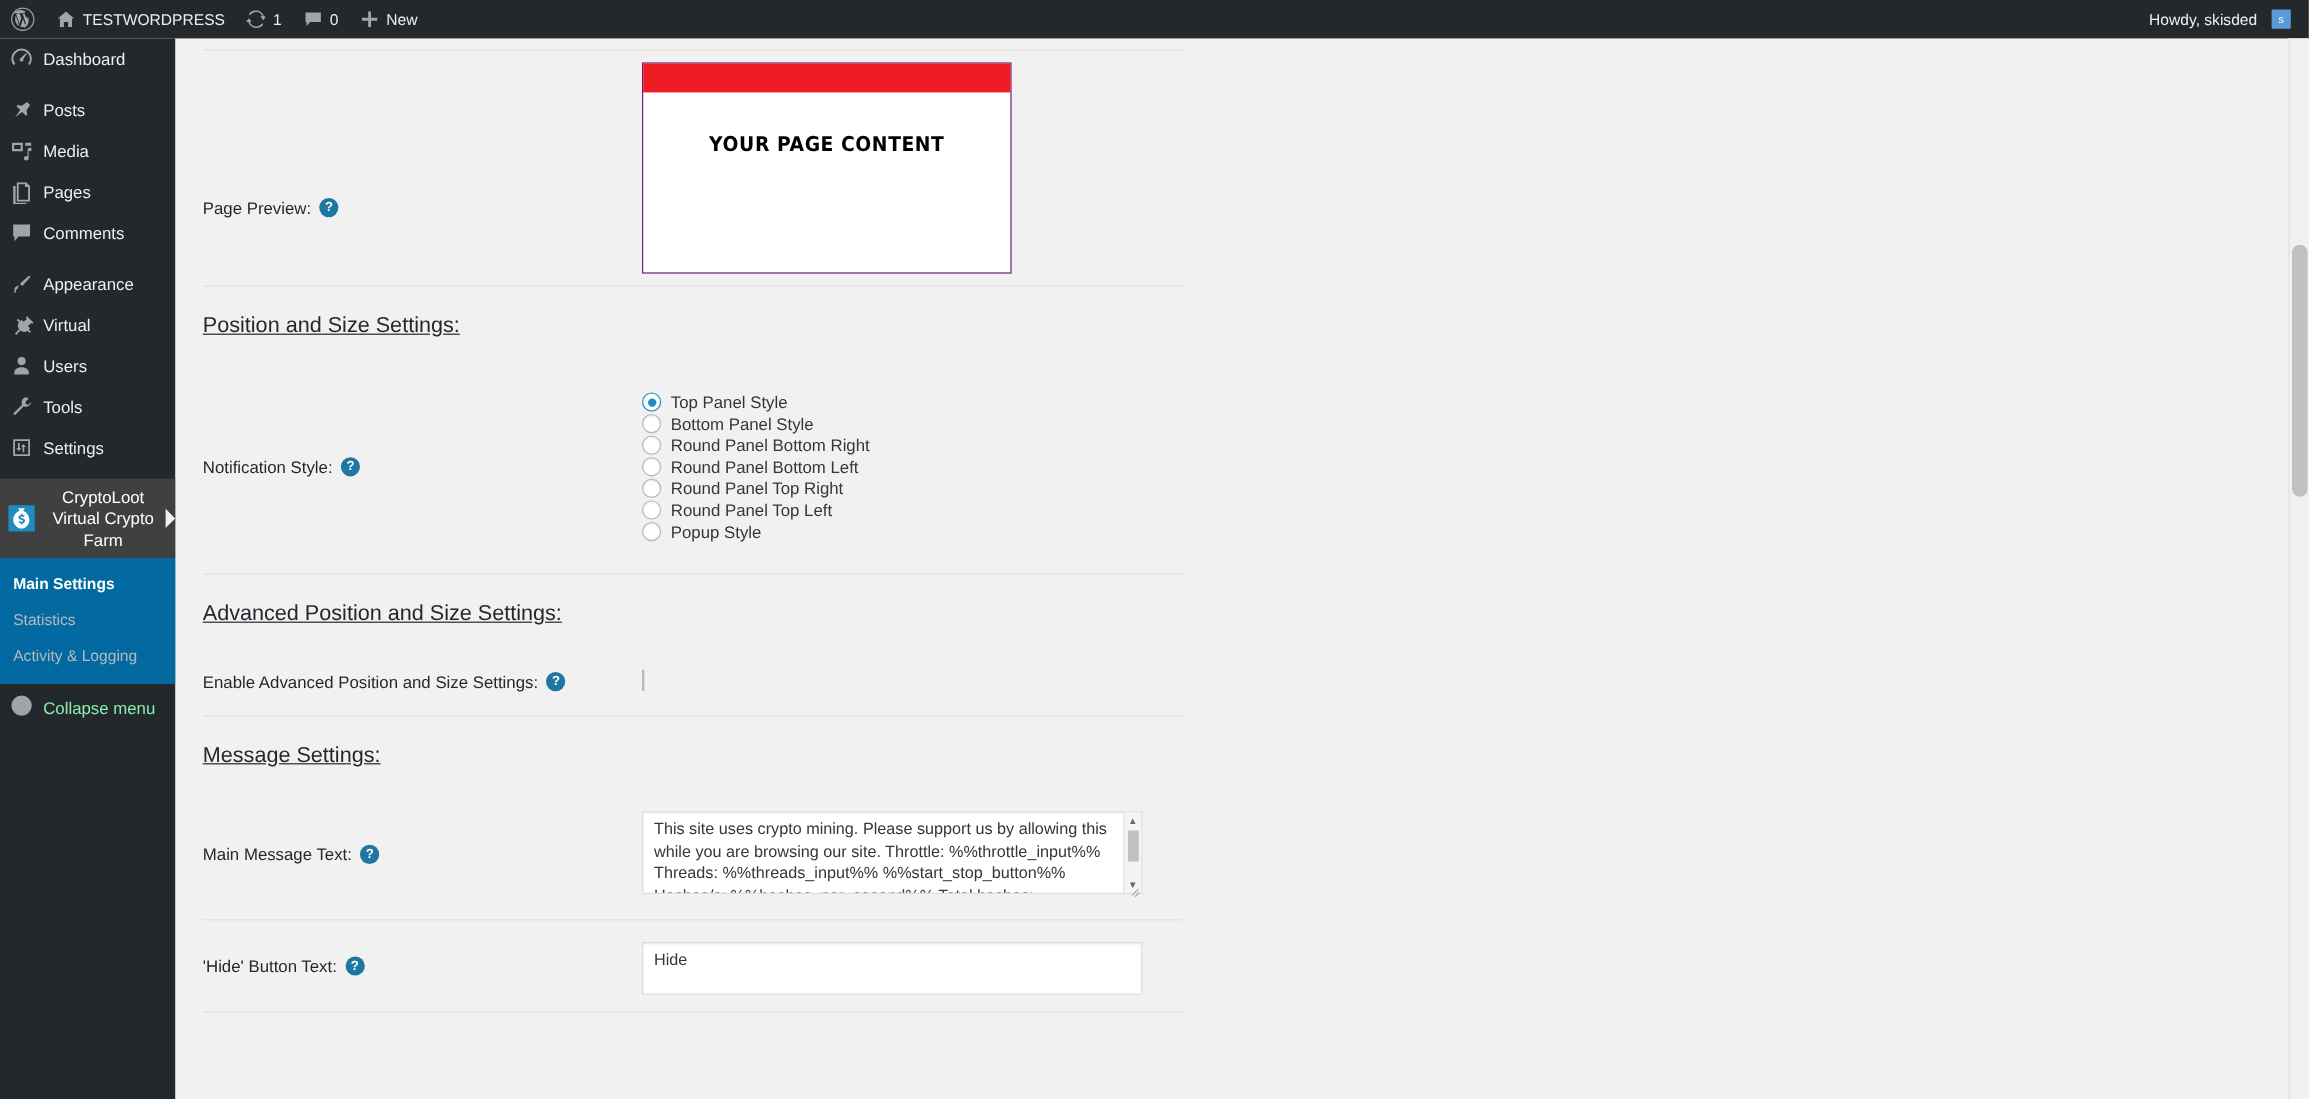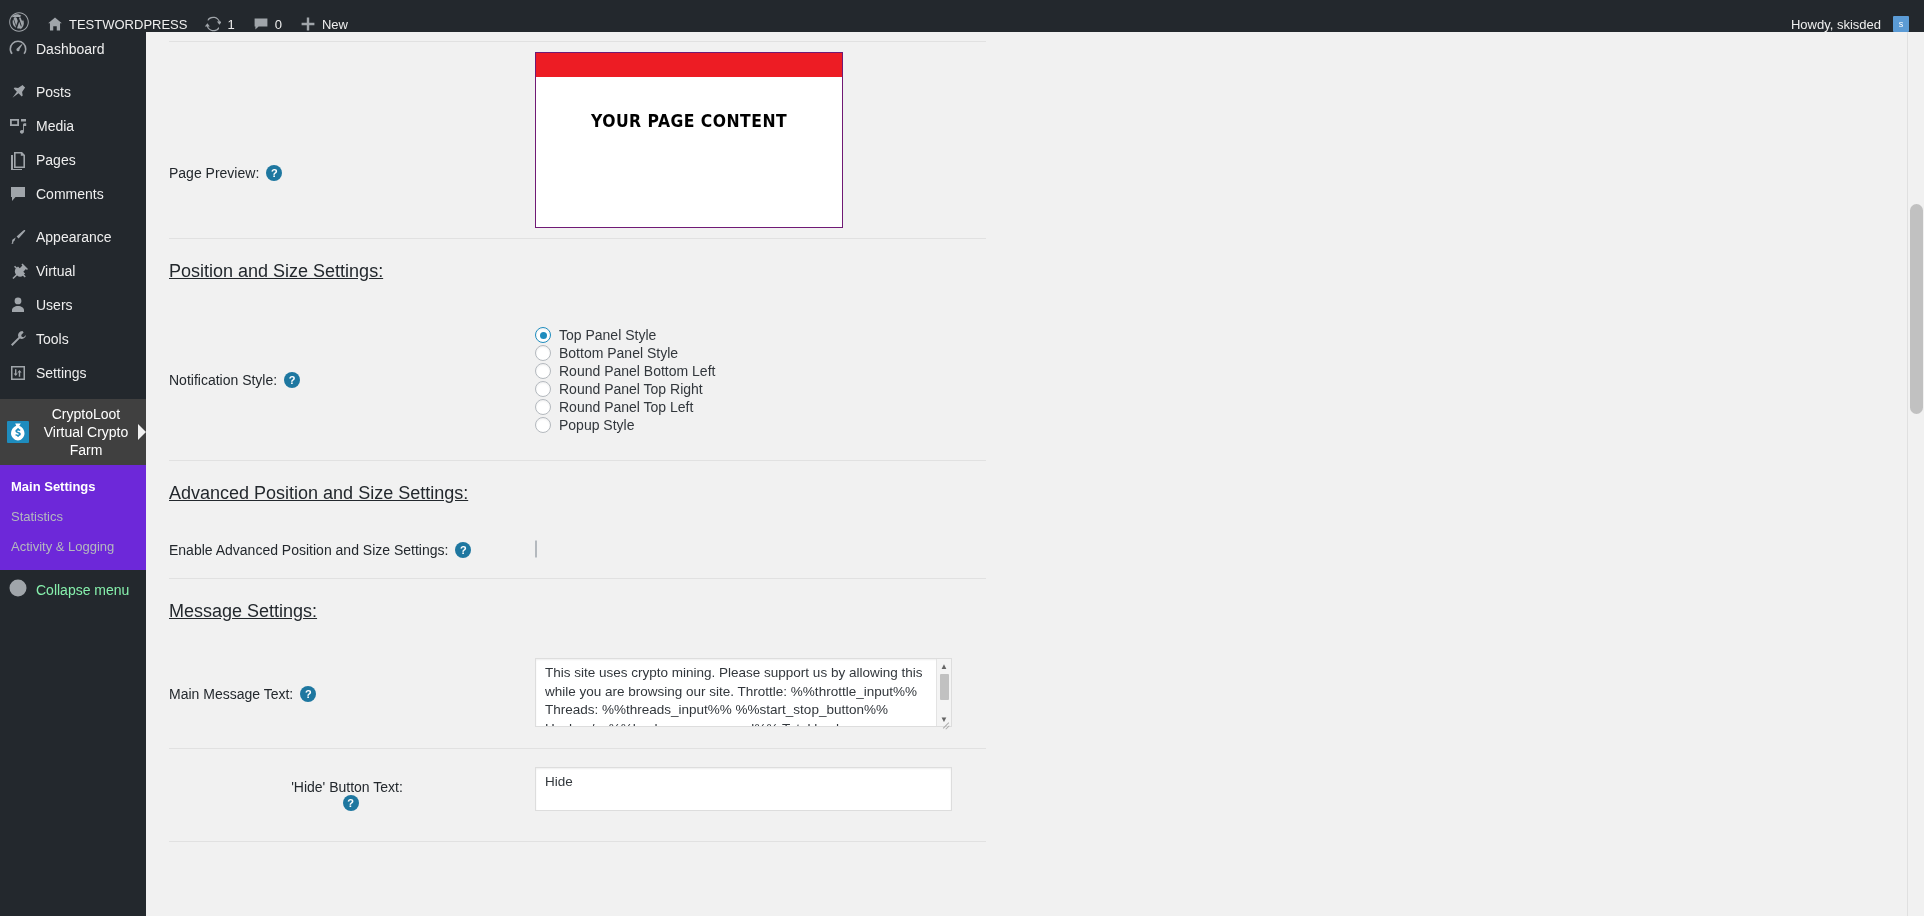--- a/index.html
+++ b/index.html
@@ -16,21 +16,21 @@
     position: absolute; top: 0; left: 0;
     width: 1924px; height: 32px;
     background: #23282d;
     color: #eee;
     font-size: 13px;
     display: flex;
     align-items: center;
     z-index: 50;
   }
   .ab-item {
-    display: flex; align-items: flex-end;
+    display: flex; align-items: center;
     height: 32px;
     padding: 0 9px;
     color: #eee;
     gap: 6px;
     white-space: nowrap;
     cursor: pointer;
   }
   .ab-left { display: flex; align-items: center; }
   .ab-right { margin-left: auto; display: flex; align-items: center; padding-right: 6px; }
   .wp-logo-svg { width: 20px; height: 20px; display:block; fill: #a0a5aa; }
@@ -91,21 +91,21 @@
     border-color: transparent transparent transparent #f1f1f1;
   }
   .coin-badge {
     width: 22px; height: 22px;
     background: #1e8cbe;
     display:flex; align-items:center; justify-content:center;
     border-radius: 1px;
   }
   .coin-badge svg { width: 18px; height: 18px; fill: #111; }
 
-  .submenu { list-style: none; margin: 0; padding: 7px 0 8px 0; background: #6d28d9; }
+  .submenu { list-style: none; margin: 0; padding: 7px 0 8px 0; background: #0369a1; }
   .submenu li {
     font-size: 13px;
     line-height: 18px;
     padding: 6px 0 6px 11px;
     color: #b4b9be;
     cursor: pointer;
   }
   .submenu li.current { color: #fff; font-weight: bold; }
 
   .collapse-row {
@@ -539,20 +539,24 @@
       </div>
       <div class="td" style="padding-top:26px;padding-bottom:26px;">
         <div class="radio-list">
           <label class="radio-row sel">
             <span class="radio-mark"></span>
             <span>Top Panel Style</span>
           </label>
           <label class="radio-row">
             <span class="radio-mark"></span>
             <span>Bottom Panel Style</span>
+          </label>
+          <label class="radio-row">
+            <span class="radio-mark"></span>
+            <span>Round Panel Bottom Right</span>
           </label>
           <label class="radio-row">
             <span class="radio-mark"></span>
             <span>Round Panel Bottom Left</span>
           </label>
           <label class="radio-row">
             <span class="radio-mark"></span>
             <span>Round Panel Top Right</span>
           </label>
           <label class="radio-row">
@@ -601,21 +605,21 @@
             <span class="fs-arrow">▲</span>
             <span class="fs-arrow">▼</span>
             <span class="fs-thumb"></span>
           </div>
           <span class="resize-grip"></span>
         </div>
       </div>
     </div>
 
     <div class="row">
-      <div class="th" style="padding-top:30px;padding-bottom:30px;flex-direction:column;">
+      <div class="th" style="padding-top:30px;padding-bottom:30px;">
         <span>'Hide' Button Text:</span>
         <span class="help-icon">?</span>
       </div>
       <div class="td" style="padding-top:18px;padding-bottom:8px;">
         <div class="ta-wrap">
           <textarea class="big tall" style="">Hide</textarea>
         </div>
       </div>
     </div>
   </div>

